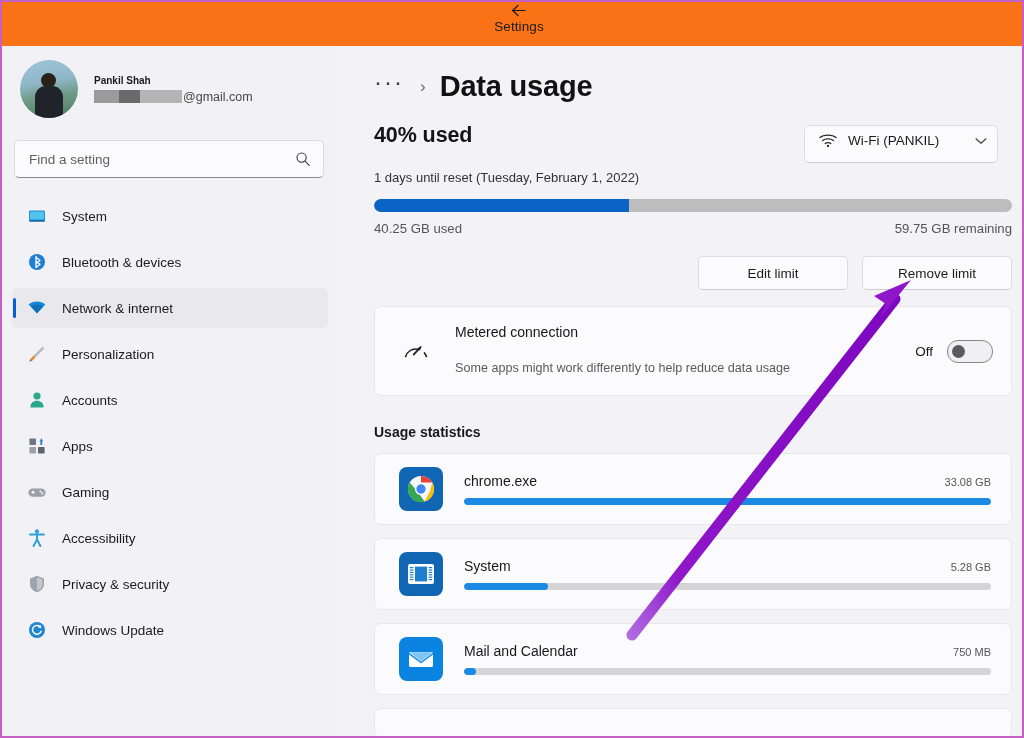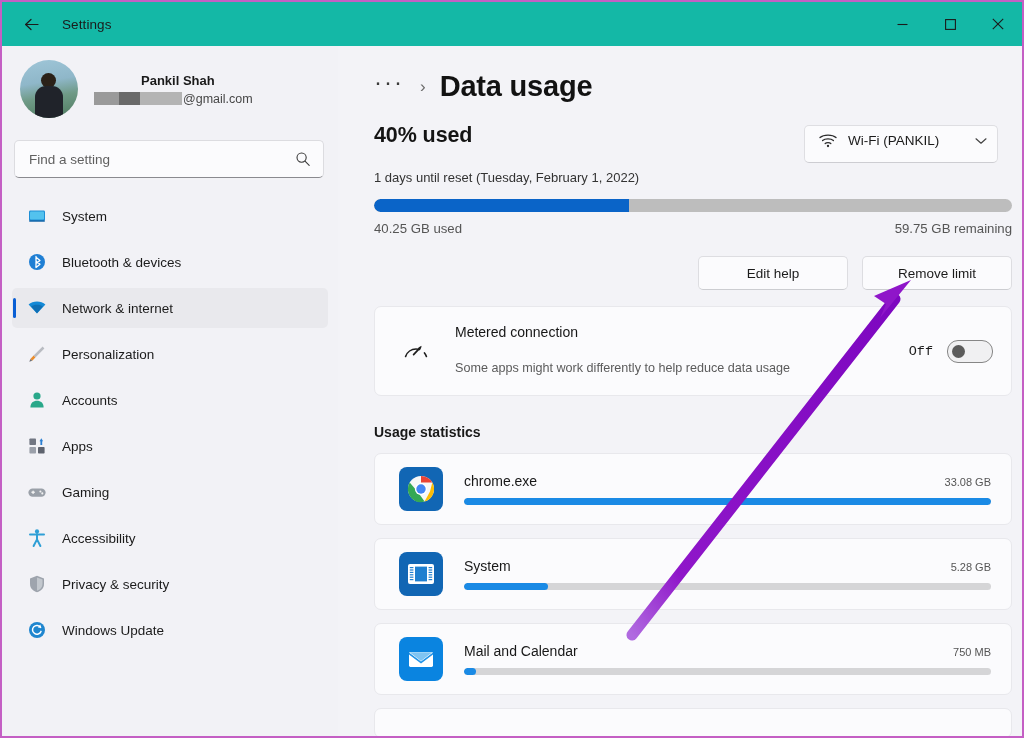--- a/index.html
+++ b/index.html
@@ -27,21 +27,22 @@
     box-sizing: border-box;
   }
 
   
   .titlebar {
     position: absolute;
     top: 0; left: 0; right: 0;
     height: 44px;
     display: flex;
     align-items: center;
-    background: #14b8a6;
+    background: #f97316;
+    flex-direction: column;
   }
   .back-btn {
     width: 34px; height: 30px;
     margin-left: 12px;
     display: flex; align-items: center; justify-content: center;
     border-radius: 5px;
     color: #1b1b1b;
   }
   .title-text {
     margin-left: 14px;
@@ -94,25 +95,24 @@
     position: absolute;
     left: 50%;
     top: 26px;
     width: 28px; height: 34px;
     margin-left: -14px;
     background: #20232a;
     border-radius: 11px 11px 3px 3px;
   }
   .acct-text { margin-left: 16px; }
   .acct-name {
-    font-size: 13px;
+    font-size: 10px;
     font-weight: bold;
     color: #1a1a1a;
     margin-bottom: 4px;
-    margin-left: 47px;
   }
   .acct-mail {
     font-size: 12.5px;
     color: #474747;
     display: flex;
     align-items: center;
   }
   .redact {
     display: inline-block;
     height: 13px;
@@ -321,21 +321,20 @@
     font-size: 12.6px;
     color: #5b5b5b;
     line-height: 1.45;
     max-width: 370px;
   }
   .toggle-wrap {
     display: flex;
     align-items: center;
     gap: 14px;
     flex: none;
-    font-family: Liberation Mono, monospace;
   }
   .toggle-state { font-size: 13.5px; color: #1b1b1b; }
   .toggle {
     width: 44px; height: 21px;
     border: 1px solid #868686;
     border-radius: 11px;
     background: #f0f0f2;
     position: relative;
   }
   .toggle .knob {
@@ -616,21 +615,21 @@
 
       <div class="bar-outer">
         <div class="bar-fill" style="width:40%"></div>
       </div>
       <div class="bar-legend">
         <span>40.25 GB used</span>
         <span>59.75 GB remaining</span>
       </div>
 
       <div class="btn-row">
-        <button class="wbtn">Edit help</button>
+        <button class="wbtn">Edit limit</button>
         <button class="wbtn">Remove limit</button>
       </div>
     </div>
 
     <div class="card">
       <div class="metered">
         <span class="metered-ico">
           <svg width="28" height="24" viewBox="0 0 28 24">
             <path d="M3.6 17.4 A11 11 0 0 1 24.4 17.4" fill="none" stroke="#1d1d1d" stroke-width="1.6" stroke-linecap="round" stroke-dasharray="17 6"></path>
             <path d="M18.4 8.4 L11.6 15.6" stroke="#1d1d1d" stroke-width="1.7" stroke-linecap="round"></path>

